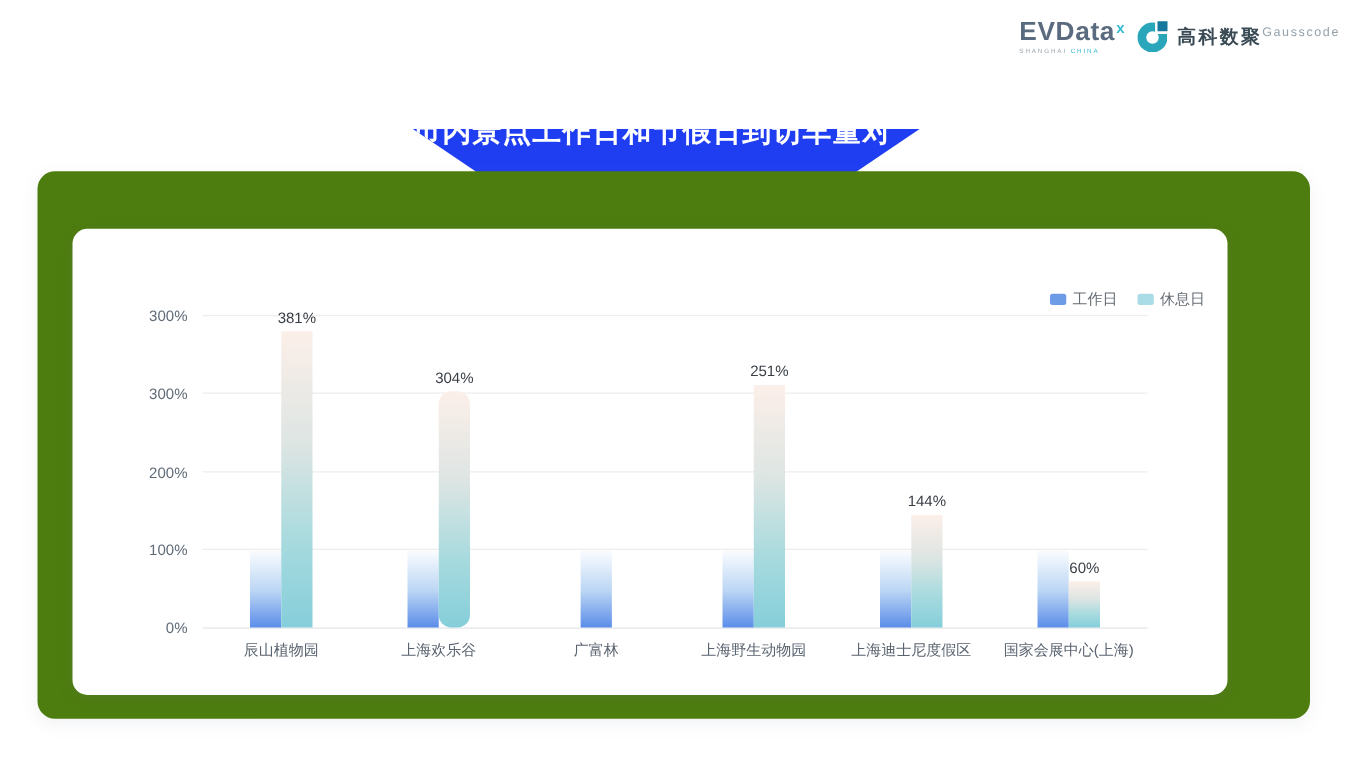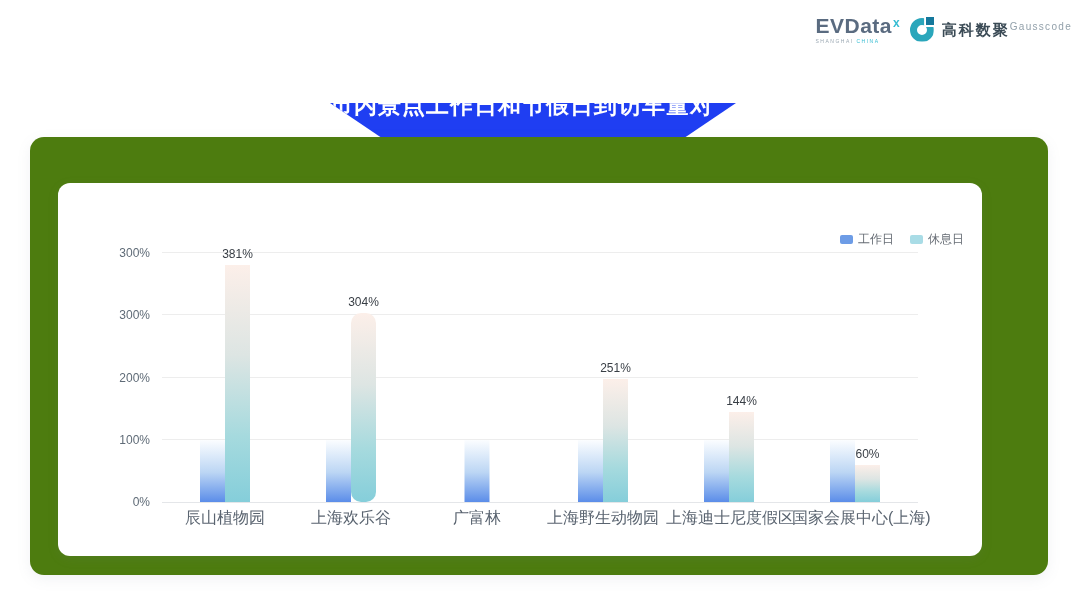--- a/index.html
+++ b/index.html
@@ -50,21 +50,21 @@
   .groups { position:absolute; left:0; bottom:0; width:100%; height:100%; display:flex; }
   .bar-group { position:relative; flex:1 1 0; height:100%; }
   .bar-pair { position:absolute; left:50%; bottom:0; transform:translateX(-50%);
     display:flex; align-items:flex-end; gap:0; }
   .bar { width:25px; position:relative; }
   .bar-workday { background:linear-gradient(180deg,#fbfdff 0%,#bcd6f4 52%,#5b8de9 100%); }
   .bar-restday { background:linear-gradient(180deg,#fcefe9 0%,#dde5e3 38%,#a6dade 72%,#85ceda 100%); }
   .bar-value { position:absolute; left:50%; transform:translateX(-50%);
     font-size:12px; color:#383e45; white-space:nowrap; }
   .xlabel { position:absolute; left:0; bottom:-27px; width:100%; text-align:center;
-    font-size:16px; color:#5a6470; white-space:nowrap; }
+    font-size:12px; color:#5a6470; white-space:nowrap; }
 </style>
 </head>
 <body>
 
 <div class="page">
 
   <div class="logo-header">
     <div class="evdata">
       <div><span class="evdata-main">EVData</span><span class="evdata-sup">x</span></div>
       <div class="evdata-sub"><span>SHANGHAI</span> <span class="cn">CHINA</span></div>
@@ -129,21 +129,21 @@
             </div>
             <div class="bar-group">
               <div class="bar-pair">
                 <div class="bar bar-workday" style="height: 62.25px;"></div>
               </div>
               <div class="xlabel">广富林</div>
             </div>
             <div class="bar-group">
               <div class="bar-pair">
                 <div class="bar bar-workday" style="height: 62.25px;"></div>
-                <div class="bar bar-restday" style="height: 123px;">
+                <div class="bar bar-restday" style="height: 194px;">
                   <div class="bar-value" style="bottom: calc(100% + 4px);">251%</div>
                 </div>
               </div>
               <div class="xlabel">上海野生动物园</div>
             </div>
             <div class="bar-group">
               <div class="bar-pair">
                 <div class="bar bar-workday" style="height: 62.25px;"></div>
                 <div class="bar bar-restday" style="height: 89.64px;">
                   <div class="bar-value" style="bottom: calc(100% + 4px);">144%</div>

